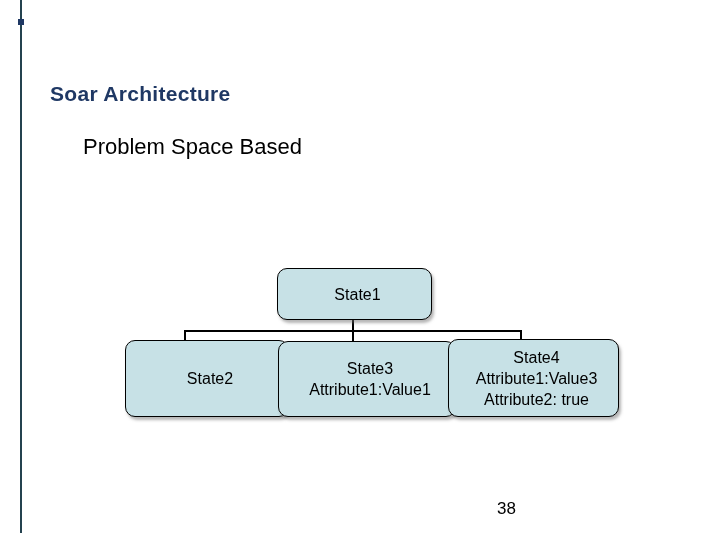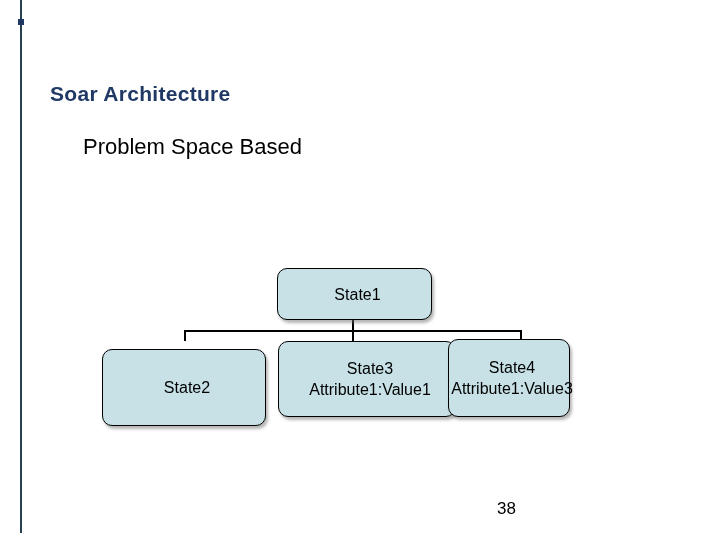--- a/index.html
+++ b/index.html
@@ -80,23 +80,23 @@
     flex-direction: column;
     justify-content: center;
     align-items: center;
     text-align: center;
     color: var(--body-text, #000000);
     font-size: 16px;
     line-height: 21px;
     padding-left: 6px;
   }
   .node-root { left: 277px; top: 268px; width: 155px; height: 52px; }
-  .node-c1   { left: 102px; top: 340px; width: 164px; height: 77px; margin-top: 9px; }
+  .node-c1   { left: 125px; top: 340px; width: 164px; height: 77px; }
   .node-c2   { left: 278px; top: 341px; width: 178px; height: 76px; }
-  .node-c3   { left: 448px; top: 339px; width: 122px; height: 78px; }
+  .node-c3   { left: 448px; top: 339px; width: 171px; height: 78px; }
   .node-line { white-space: nowrap; }
   .page-number {
     position: absolute;
     left: 497px;
     top: 502px;
     font-size: 17px;
     line-height: 13px;
     color: var(--body-text, #000000);
   }
 </style>
@@ -127,19 +127,20 @@
     </div>
 
     <div class="node node-c2">
       <div class="node-line">State3</div>
       <div class="node-line">Attribute1:Value1</div>
     </div>
 
     <div class="node node-c3">
       <div class="node-line">State4</div>
       <div class="node-line">Attribute1:Value3</div>
+      <div class="node-line">Attribute2: true</div>
     </div>
 
   </div>
 
   <div class="page-number">38</div>
 
 </div>
 
 </body></html>

